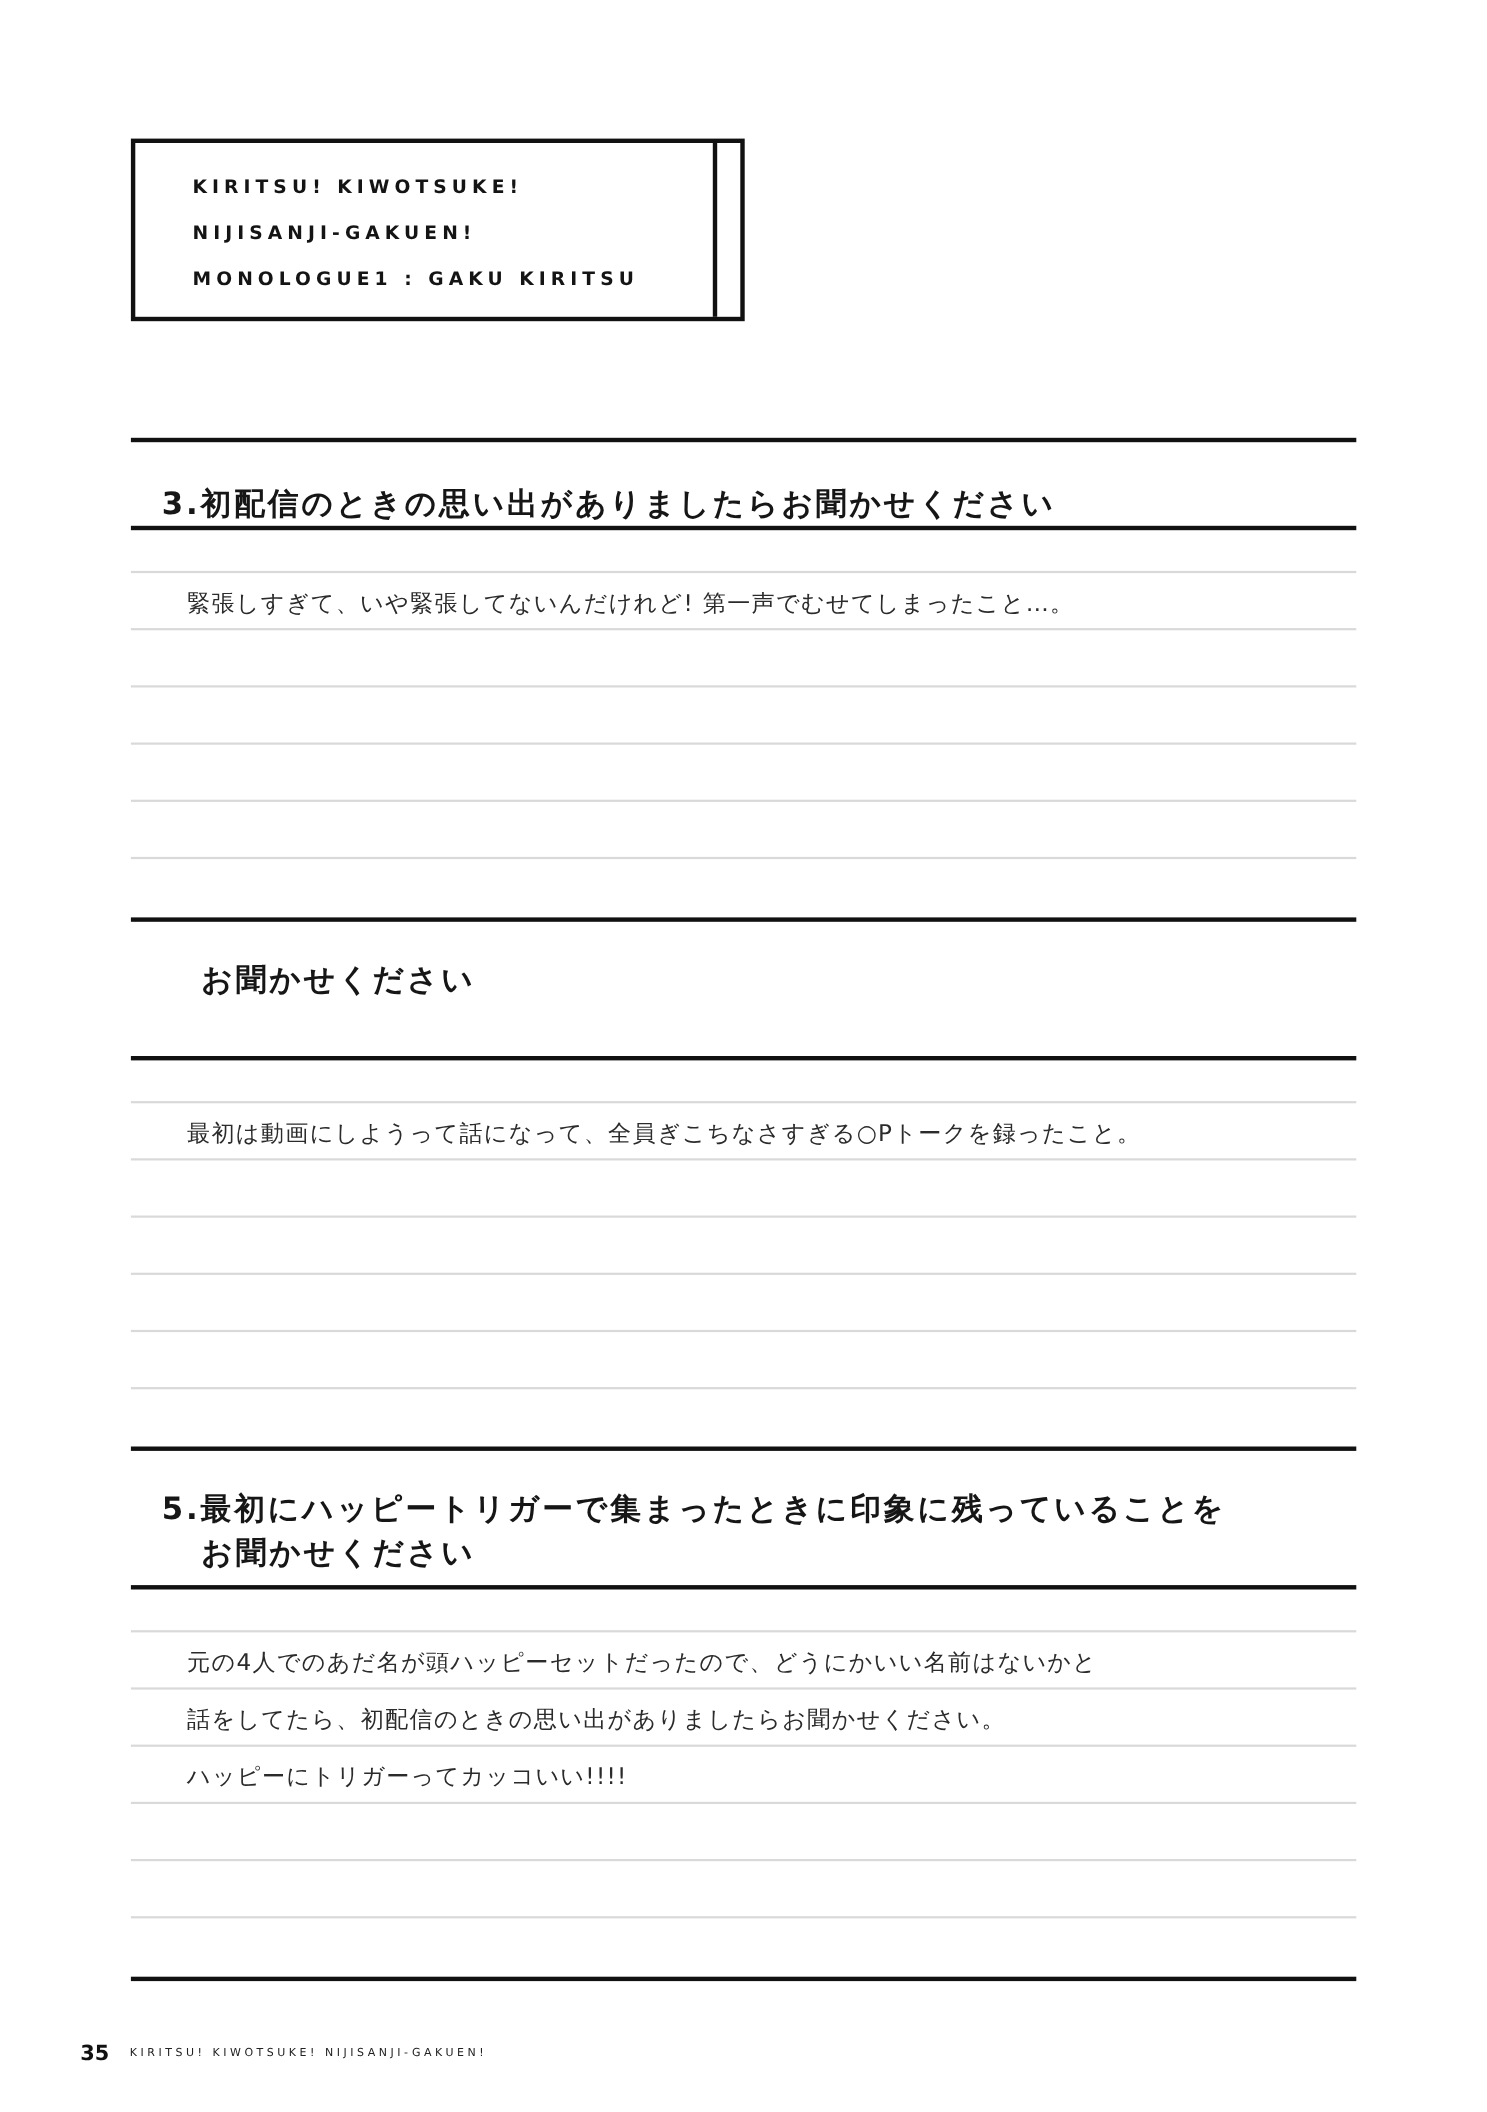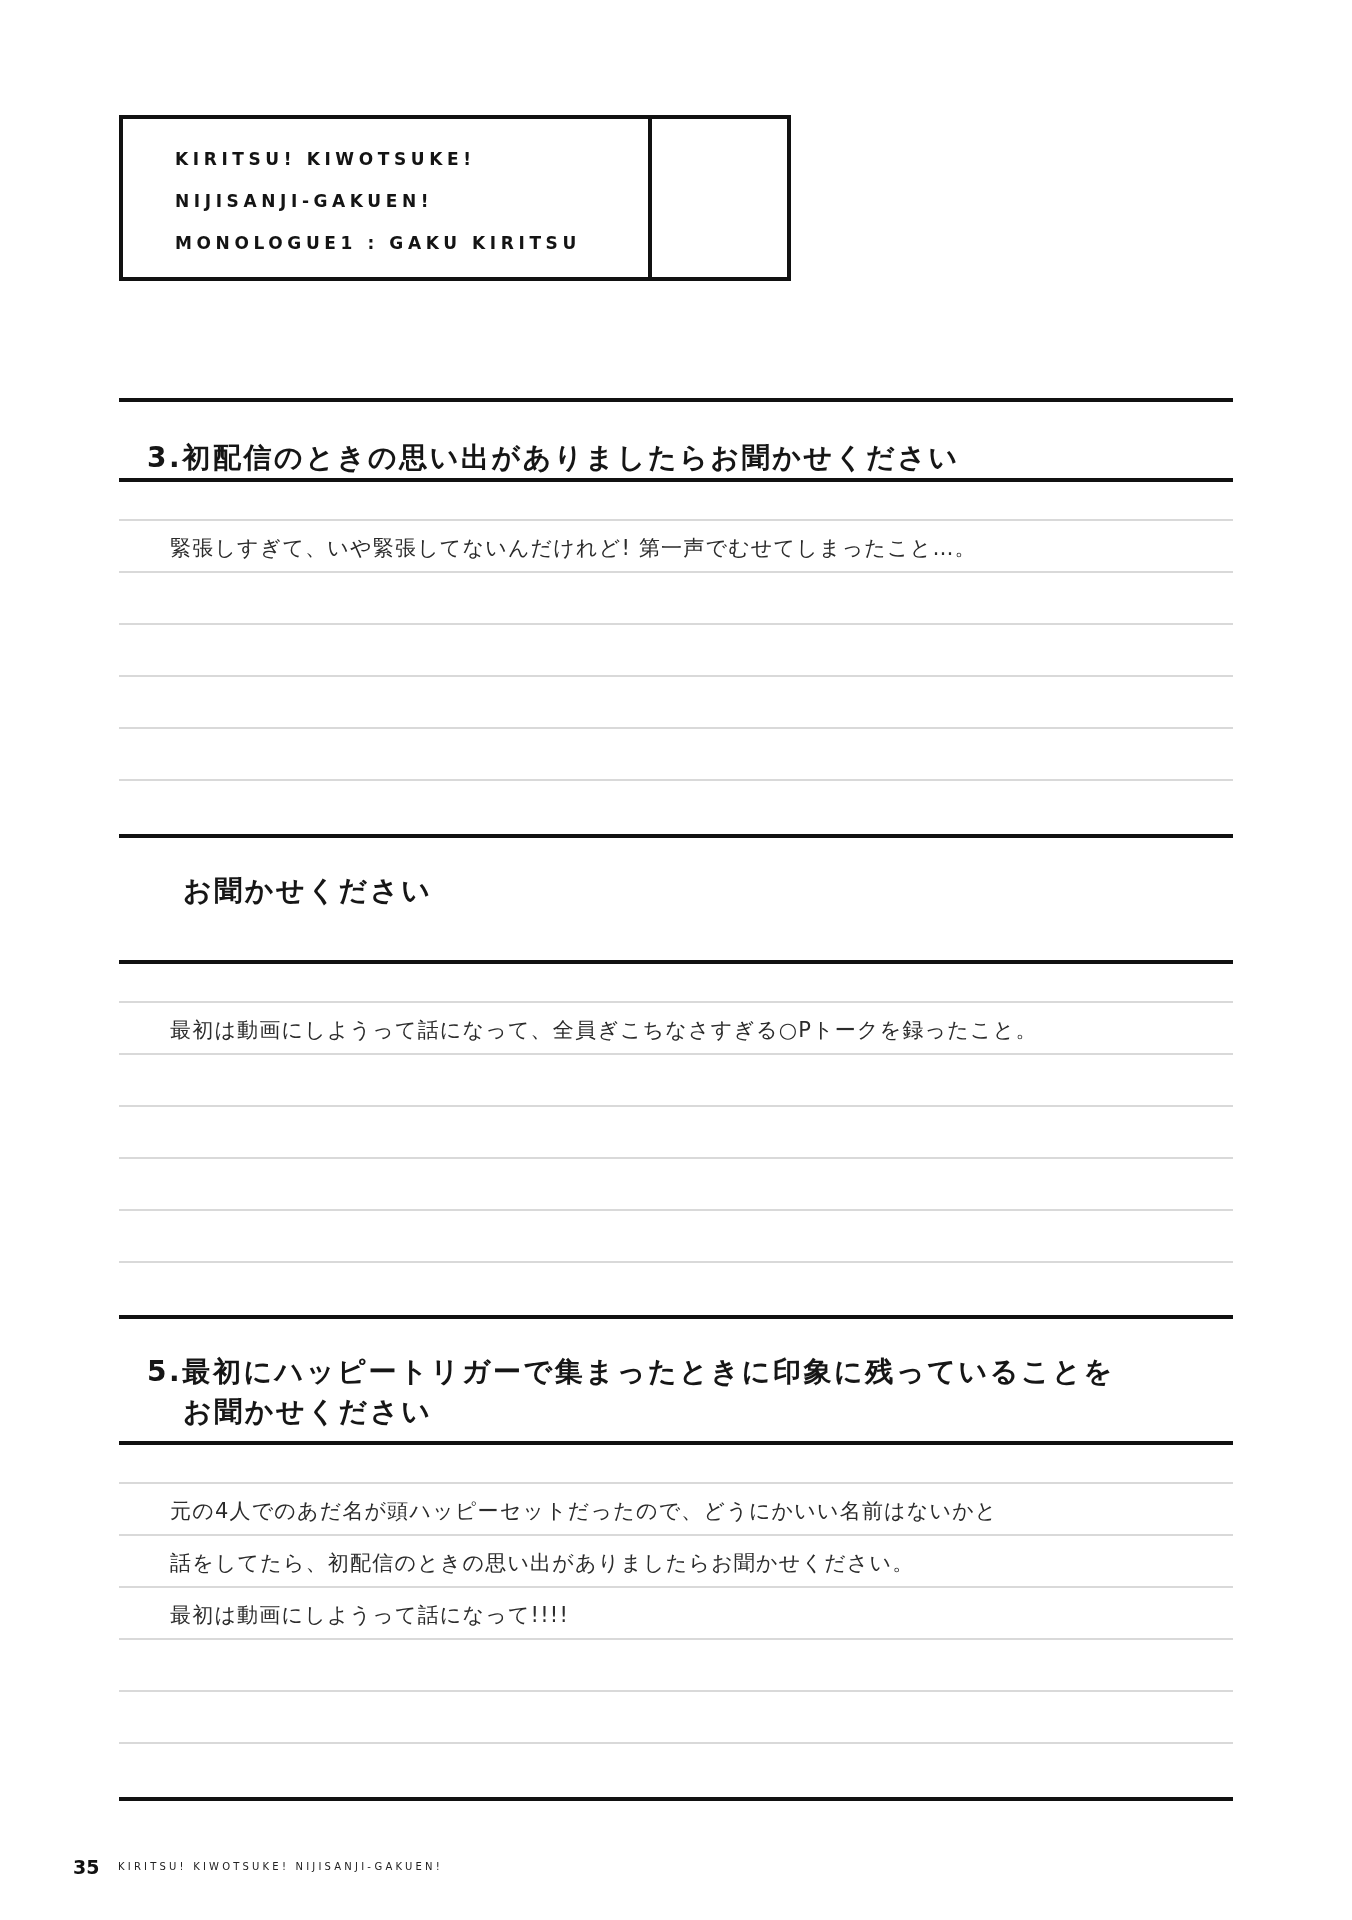--- a/index.html
+++ b/index.html
@@ -1,18 +1,18 @@
 <!DOCTYPE html>
 <html><head>
 <meta charset="utf-8">
 <style>
   html, body { margin: 0; padding: 0; background: #ffffff; }
   body { width: 1352px; height: 1920px; position: relative; overflow: hidden;
          font-family: "DejaVu Sans", "Liberation Sans", sans-serif; color: #1a1a1a; }
-  .title-box { position: absolute; left: 119px; top: 115px; width: 672px; height: 166px;
+  .title-box { position: absolute; left: 119px; top: 126px; width: 558px; height: 166px;
                box-sizing: border-box; border: 4px solid #111; }
   .title-box .tab-line { position: absolute; left: 525px; top: 0; bottom: 0; width: 4px; background: #111; }
   .title-line { position: absolute; left: 52px; font-family: "DejaVu Sans", sans-serif; font-weight: bold;
                 font-size: 17px; letter-spacing: 4.6px; color: #141414; white-space: nowrap; }
   .rule { position: absolute; left: 119px; width: 1114px; height: 4px; background: #111; }
   .gline { position: absolute; left: 119px; width: 1114px; height: 2px; background: #d9d9d9; }
   .q-head { position: absolute; left: 147px; font-weight: bold; font-size: 28px; letter-spacing: 2.6px;
             color: #161616; white-space: nowrap; line-height: 40px; margin-top: 16px; }
   .q-head .cont { display: block; padding-left: 36px; }
   .ans { position: absolute; left: 170px; font-size: 21px; letter-spacing: 1.2px; color: #2b2b2b;
@@ -66,21 +66,21 @@
   <div class="q-head" style="top:1336px">
     <span>5.最初にハッピートリガーで集まったときに印象に残っていることを</span>
     <span class="cont">お聞かせください</span>
   </div>
   <div class="rule" style="top:1441px"></div>
   <div class="gline" style="top:1482px"></div>
   <div class="ans" style="top:1498px">元の4人でのあだ名が頭ハッピーセットだったので、どうにかいい名前はないかと</div>
   <div class="gline" style="top:1534px"></div>
   <div class="ans" style="top:1550px">話をしてたら、初配信のときの思い出がありましたらお聞かせください。</div>
   <div class="gline" style="top:1586px"></div>
-  <div class="ans" style="top:1602px">最初は動画にしようって話になって!!!!</div>
+  <div class="ans" style="top:1602px">ハッピーにトリガーってカッコいい!!!!</div>
   <div class="gline" style="top:1638px"></div>
   <div class="gline" style="top:1690px"></div>
   <div class="gline" style="top:1742px"></div>
   <div class="rule" style="top:1797px"></div>
 </section>
 
 <div class="page-num">35</div>
 <div class="footer-title">KIRITSU! KIWOTSUKE! NIJISANJI-GAKUEN!</div>
 
 </body></html>

